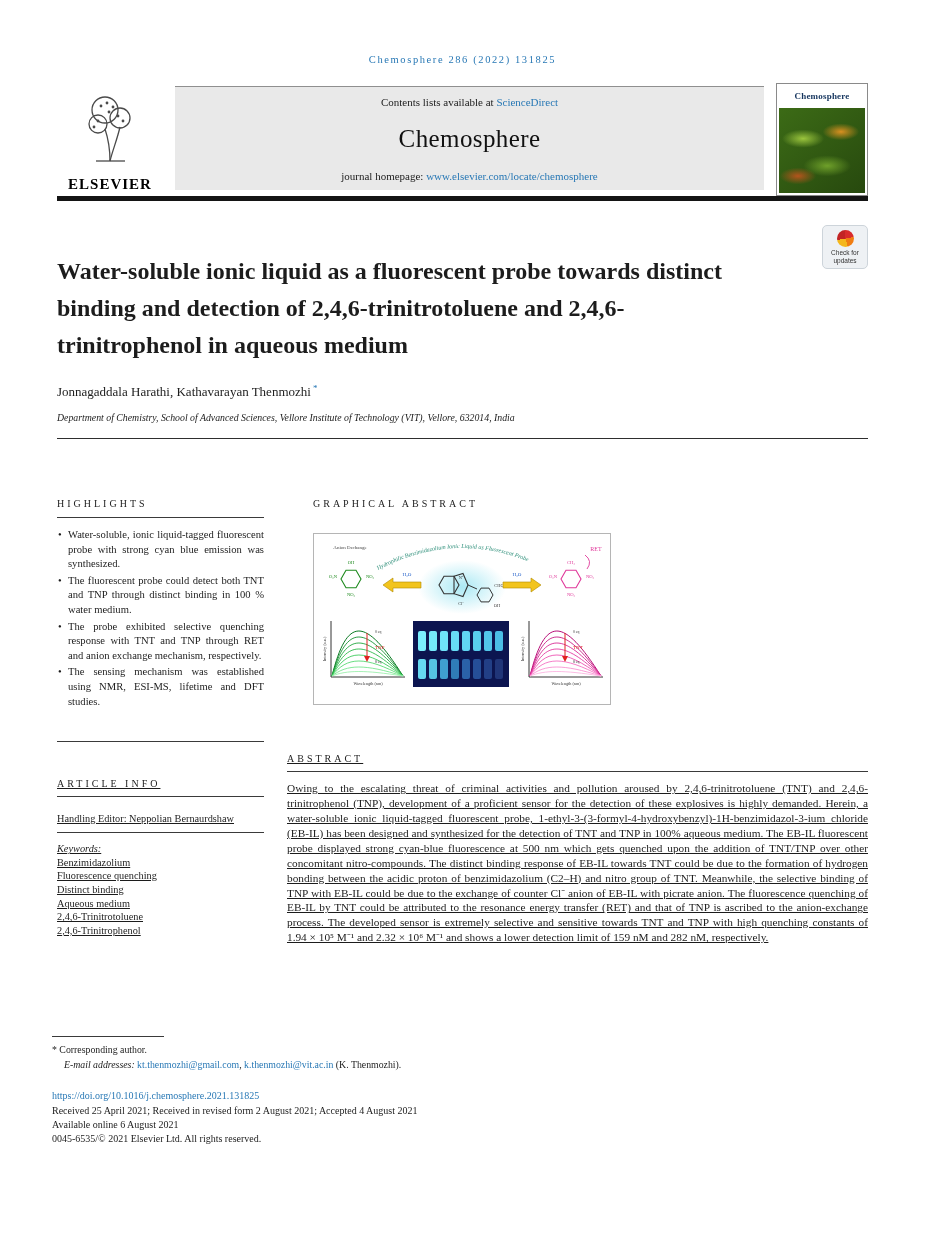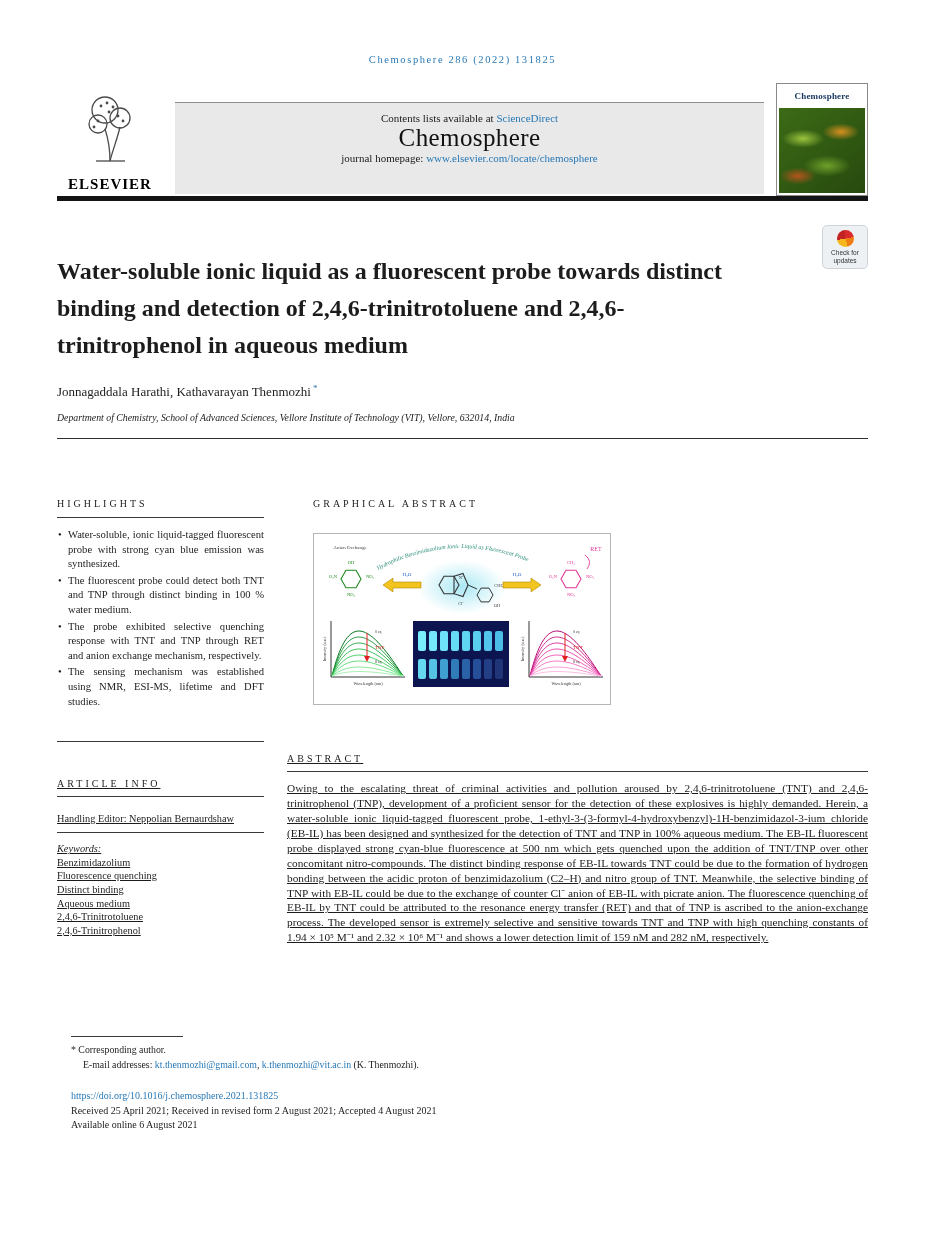--- a/index.html
+++ b/index.html
@@ -13,24 +13,23 @@
   a, .link { color:#2878b5; text-decoration:none; cursor:pointer; }
 
   
   .journal-ref { text-align:center; padding-top:54px; font-size:10.5px; letter-spacing:1.6px; }
 
   
   .header-row { display:flex; margin-top:21px; align-items:stretch; }
   .logo-col { width:118px; flex:none; display:flex; flex-direction:column; align-items:center; justify-content:flex-end; padding:2px 14px 3px 2px; }
   .elsevier-word { font-size:15px; letter-spacing:1px; color:#000000; font-weight:bold; margin-top:13px; }
   .header-center {
-    flex:1; background:#e9e9e9; border-top:1px solid #8f8f8f; height:92px;
-    display:flex; flex-direction:column; align-items:center; justify-content:flex-start;
+    flex:1; background:#e9e9e9; border-top:1px solid #8f8f8f; height:104px;
+    display:flex; flex-direction:column; align-items:center; justify-content:space-between;
     padding:9px 10px 8px;
-    margin-top:16px;
   }
   .contents-line { font-size:11px; }
   .masthead { font-size:25px; letter-spacing:0.4px; color:#111; }
   .homepage-line { font-size:11px; }
   .cover-col { width:104px; flex:none; display:flex; justify-content:flex-end; }
   .cover { width:92px; height:113px; border:1px solid #8a8a8a; background:#fff; display:flex; flex-direction:column; margin-top:-3px; }
   .cover-top { height:24px; display:flex; align-items:center; justify-content:center; }
   .cover-brand { font-size:9px; font-weight:bold; color:#15355e; letter-spacing:0.2px; }
   .cover-photo {
     flex:1; margin:0 2px 2px;
@@ -72,25 +71,25 @@
   .cols2 { display:flex; gap:23px; margin-top:30px;text-decoration:underline; }
   .rule-above { border-top:1px solid #3a3a3a; margin-bottom:11px; }
   .offset-head { margin-top:12px; }
   .under-rule { border-top:1px solid #3a3a3a; margin-top:7px; }
   .handling { font-size:10.3px; margin:16px 0 8px; }
   .keywords-block { margin-top:9px; font-size:10.3px; line-height:1.32; }
   .keywords-label { font-style:italic; }
   .abstract-text { margin-top:9px; font-size:11.3px; line-height:1.32; text-align:justify; }
 
   
-  .footer { position:absolute; left:71px; right:57px; top:1036px; }
+  .footer { position:absolute; left:52px; right:57px; top:1036px; }
   .foot-rule { width:112px; border-top:1px solid #3a3a3a; margin-bottom:6px; }
   .footnote { font-size:9.8px; line-height:1.5; }
   .footnote .indent { padding-left:12px; }
-  .em { }
+  .em { font-style:italic; }
   .doi-block { margin-top:17px; font-size:10px; line-height:1.42; }
 </style>
 </head>
 <body>
 
 <div class="page">
   <div class="content">
 
     <div class="journal-ref">
       <a>Chemosphere 286 (2022) 131825</a>
@@ -331,15 +330,16 @@
       </div>
       <div class="indent">
         <span class="em">E-mail addresses:</span>
         <a>kt.thenmozhi@gmail.com</a><span>, </span><a>k.thenmozhi@vit.ac.in</a><span> (K. Thenmozhi).</span>
       </div>
     </div>
     <div class="doi-block">
       <div><a>https://doi.org/10.1016/j.chemosphere.2021.131825</a></div>
       <div>Received 25 April 2021; Received in revised form 2 August 2021; Accepted 4 August 2021</div>
       <div>Available online 6 August 2021</div>
+      <div>0045-6535/© 2021 Elsevier Ltd. All rights reserved.</div>
     </div>
   </div>
 </div>
 
 </body></html>

